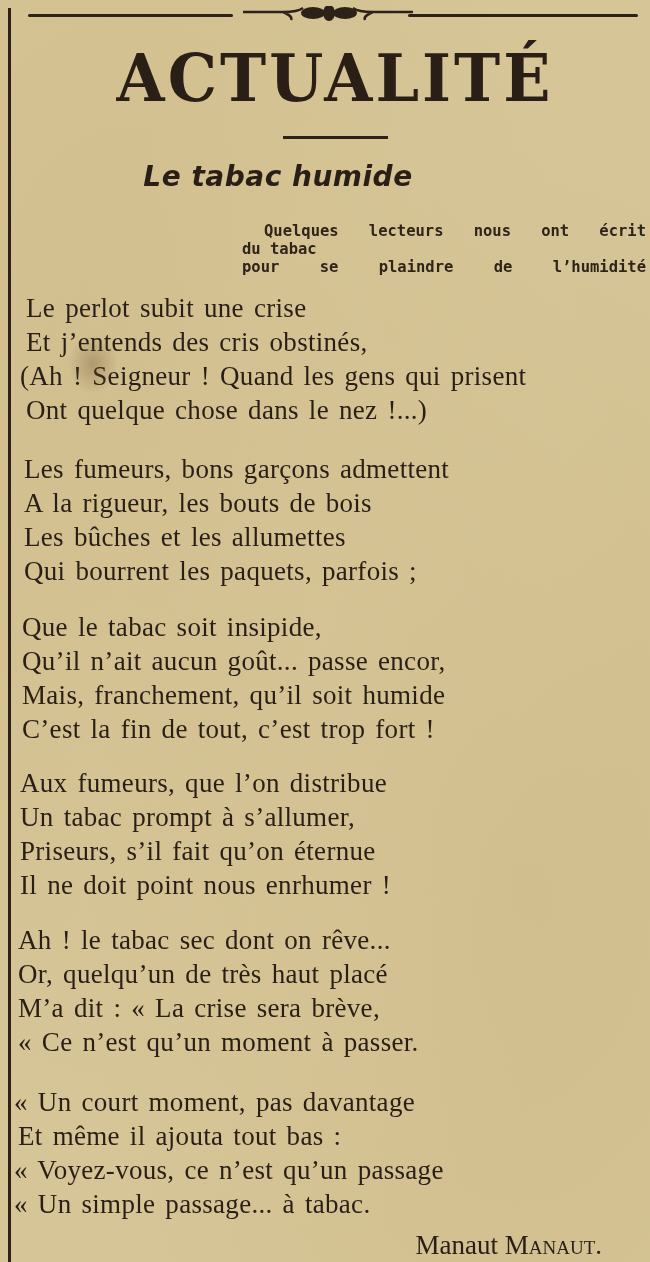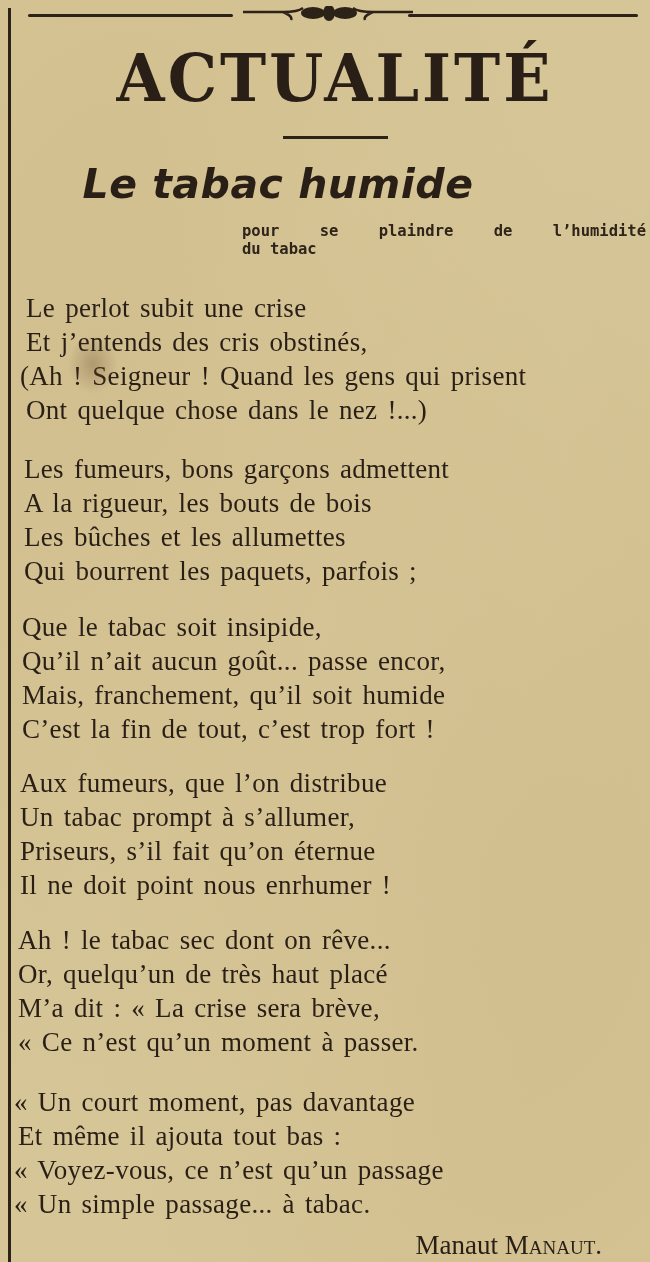--- a/index.html
+++ b/index.html
@@ -72,21 +72,21 @@
       position: absolute;
       top: 152px;
       left: 0;
       width: 526px;
       padding-left: 30px;
       box-sizing: border-box;
       text-align: center;
       font-family: "DejaVu Sans", sans-serif;
       font-style: italic;
       font-weight: bold;
-      font-size: 41px;
+      font-size: 28px;
       color: #2a1f16;
       letter-spacing: 0.5px;
     }
     .epigraph {
       position: absolute;
       top: 214px;
       left: 242px;
       width: 404px;
       font-family: "DejaVu Sans Mono", "Liberation Mono", monospace;
       font-weight: bold;
@@ -169,22 +169,23 @@
       <path d="M170 6 L130 6 Q115 6 110 2 M130 6 Q120 10 122 14" stroke="#2c2218" stroke-width="2.5" fill="none"></path>
     </svg>
   </div>
 
   <div class="title">ACTUALITÉ</div>
   <div class="title-rule"></div>
 
   <div class="subtitle">Le tabac humide</div>
 
   <div class="epigraph">
+    <span class="eline first">Quelques lecteurs nous ont écrit</span>
+    <span class="eline last">du tabac</span>
     <span class="eline">pour se plaindre de l’humidité</span>
-    <span class="eline last">du tabac</span>
   </div>
 
   <div class="poem">
 
     <div class="stanza" style="top:283px; left:26px;">
       <span class="verse">Le perlot subit une crise</span>
       <span class="verse">Et j’entends des cris obstinés,</span>
       <span class="verse" style="margin-left:-6px;">(Ah ! Seigneur ! Quand les gens qui prisent</span>
       <span class="verse">Ont quelque chose dans le nez !...)</span>
     </div>

